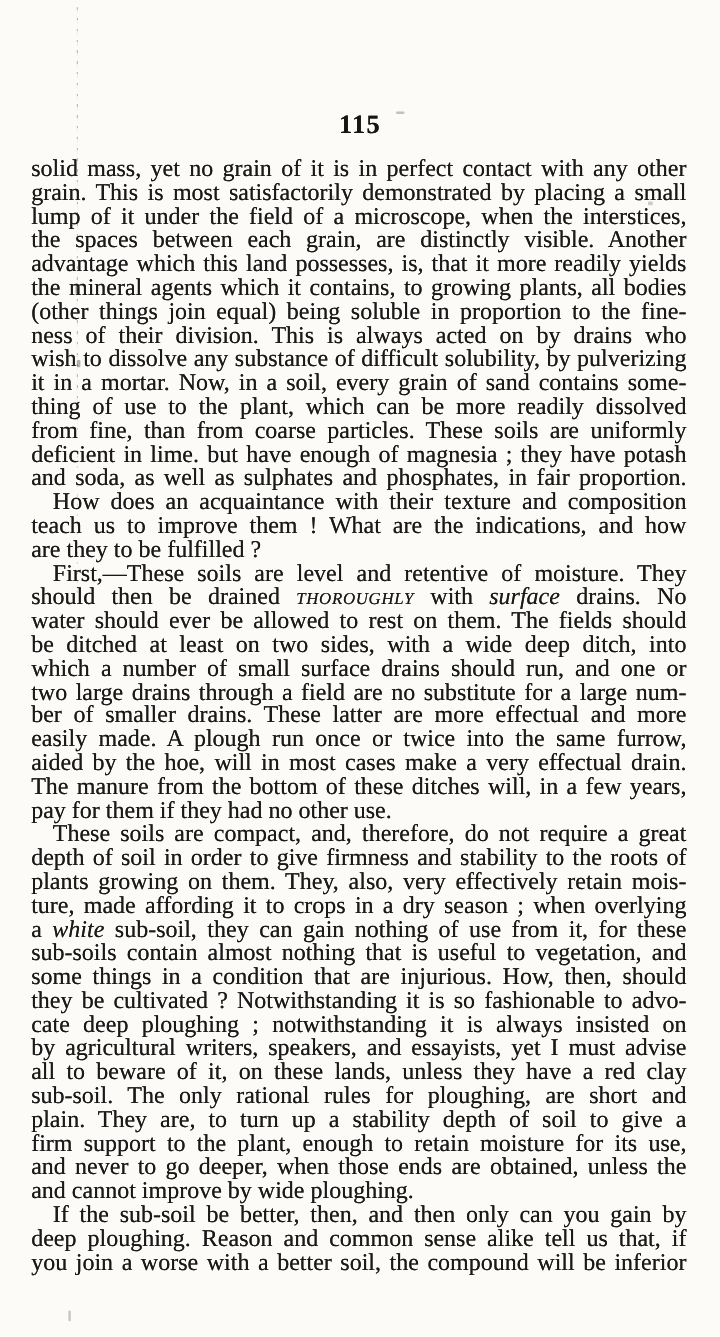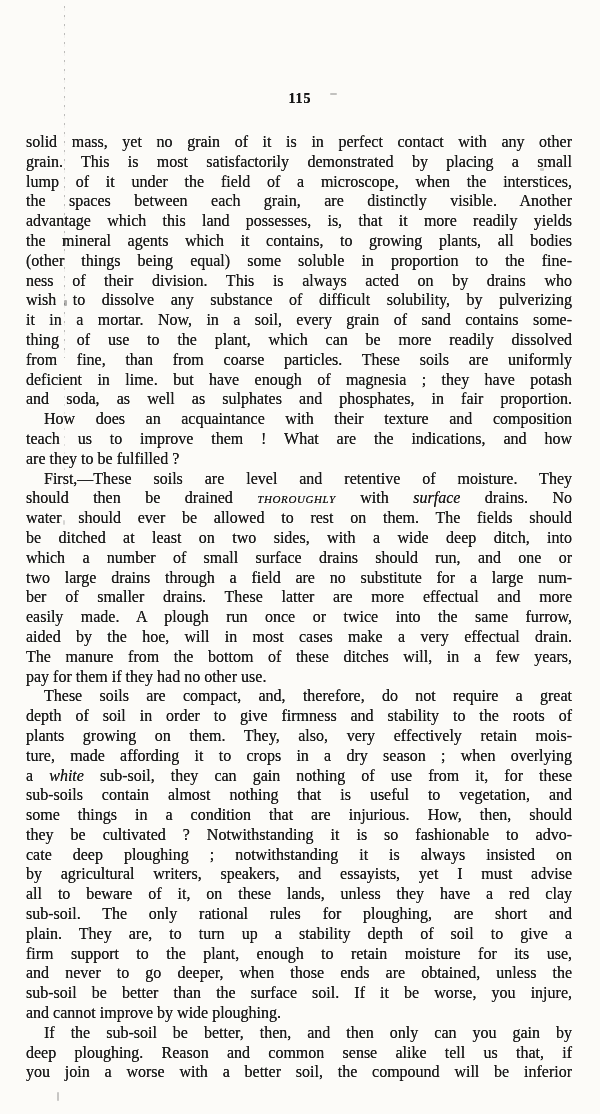--- a/index.html
+++ b/index.html
@@ -9,31 +9,31 @@
     font-family: "Liberation Serif", serif;
     color: #1a1a1a;
     position: relative;
     overflow: hidden;
   }
   .page { position: absolute; inset: 0; }
   .page-number {
     position: absolute;
     top: 91px; left: 0; width: 600px;
     text-align: center;
-    font-size: 14px;
+    font-size: 22px;
     font-weight: bold;
     letter-spacing: 1px;
     color: #151515;
     text-shadow: 0 0 0.4px #222;
   }
   .body-text {
     position: absolute;
     top: 132px; left: 26px;
     width: 546px;
-    font-size: 16px;
+    font-size: 20px;
     line-height: 19.8px;
     text-shadow: 0 0 0.35px #333;
   }
   .para { margin: 0; }
   .para.indent .line:first-child { text-indent: 18px; }
   .line {
     text-align: justify;
     text-align-last: justify;
     text-justify: inter-word;
   }
@@ -79,21 +79,21 @@
   <div class="page-number">115</div>
 
   <div class="body-text">
       <div class="para">
         <div class="line"><span>solid mass, yet no grain of it is in perfect contact with any other</span></div>
         <div class="line"><span>grain.  This is most satisfactorily demonstrated by placing a small</span></div>
         <div class="line"><span>lump of it under the field of a microscope, when the interstices,</span></div>
         <div class="line"><span>the spaces between each grain, are distinctly visible.  Another</span></div>
         <div class="line"><span>advantage which this land possesses, is, that it more readily yields</span></div>
         <div class="line"><span>the mineral agents which it contains, to growing plants, all bodies</span></div>
-        <div class="line"><span>(other things being equal) some soluble in proportion to the fine-</span></div>
+        <div class="line"><span>(other things join equal) being soluble in proportion to the fine-</span></div>
         <div class="line"><span>ness of their division.  This is always acted on by drains who</span></div>
         <div class="line"><span>wish to dissolve any substance of difficult solubility, by pulverizing</span></div>
         <div class="line"><span>it in a mortar.  Now, in a soil, every grain of sand contains some-</span></div>
         <div class="line"><span>thing of use to the plant, which can be more readily dissolved</span></div>
         <div class="line"><span>from fine, than from coarse particles.  These soils are uniformly</span></div>
         <div class="line"><span>deficient in lime. but have enough of magnesia ; they have potash</span></div>
         <div class="line"><span>and soda, as well as sulphates and phosphates, in fair proportion.</span></div>
       </div>
       <div class="para indent">
         <div class="line"><span>How does an acquaintance with their texture and composition</span></div>
@@ -122,21 +122,20 @@
         <div class="line"><span>sub-soils contain almost nothing that is useful to vegetation, and</span></div>
         <div class="line"><span>some things in a condition that are injurious.  How, then, should</span></div>
         <div class="line"><span>they be cultivated ?  Notwithstanding it is so fashionable to advo-</span></div>
         <div class="line"><span>cate deep ploughing ; notwithstanding it is always insisted on</span></div>
         <div class="line"><span>by agricultural writers, speakers, and essayists, yet I must advise</span></div>
         <div class="line"><span>all to beware of it, on these lands, unless they have a red clay</span></div>
         <div class="line"><span>sub-soil.  The only rational rules for ploughing, are short and</span></div>
         <div class="line"><span>plain.  They are, to turn up a stability depth of soil to give a</span></div>
         <div class="line"><span>firm support to the plant, enough to retain moisture for its use,</span></div>
         <div class="line"><span>and never to go deeper, when those ends are obtained, unless the</span></div>
-        <div class="line"><span>sub-soil be better than the surface soil.  If it be worse, you injure,</span></div>
         <div class="line end"><span>and cannot improve by wide ploughing.</span></div>
       </div>
       <div class="para indent">
         <div class="line"><span>If the sub-soil be better, then, and then only can you gain by</span></div>
         <div class="line"><span>deep ploughing.  Reason and common sense alike tell us that, if</span></div>
         <div class="line"><span>you join a worse with a better soil, the compound will be inferior</span></div>
       </div>
     </div>
 </div>
 

